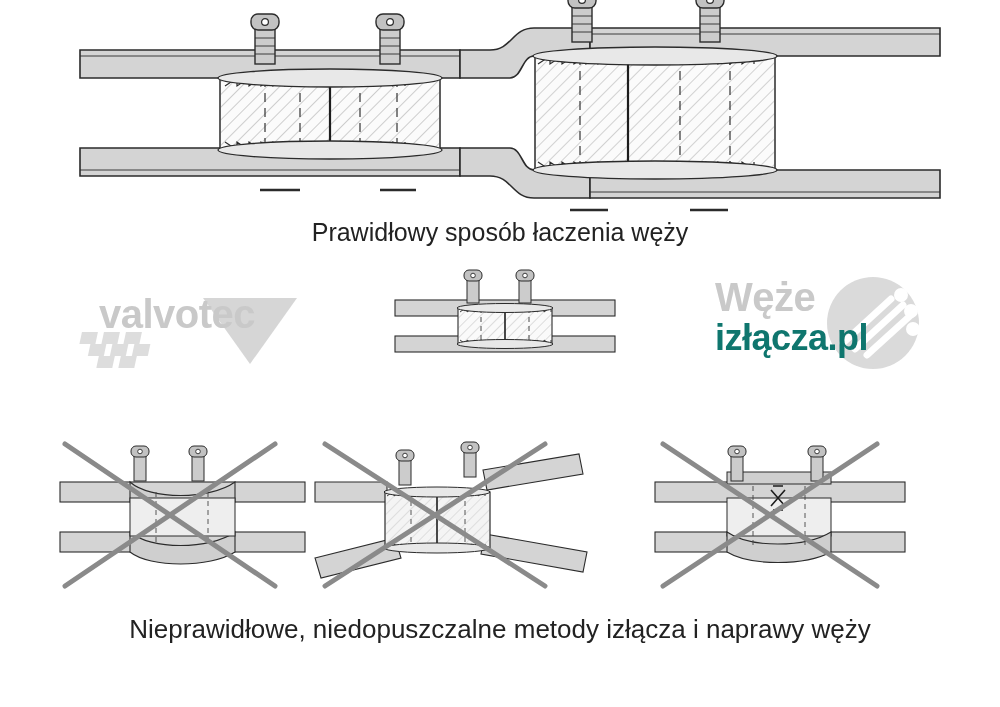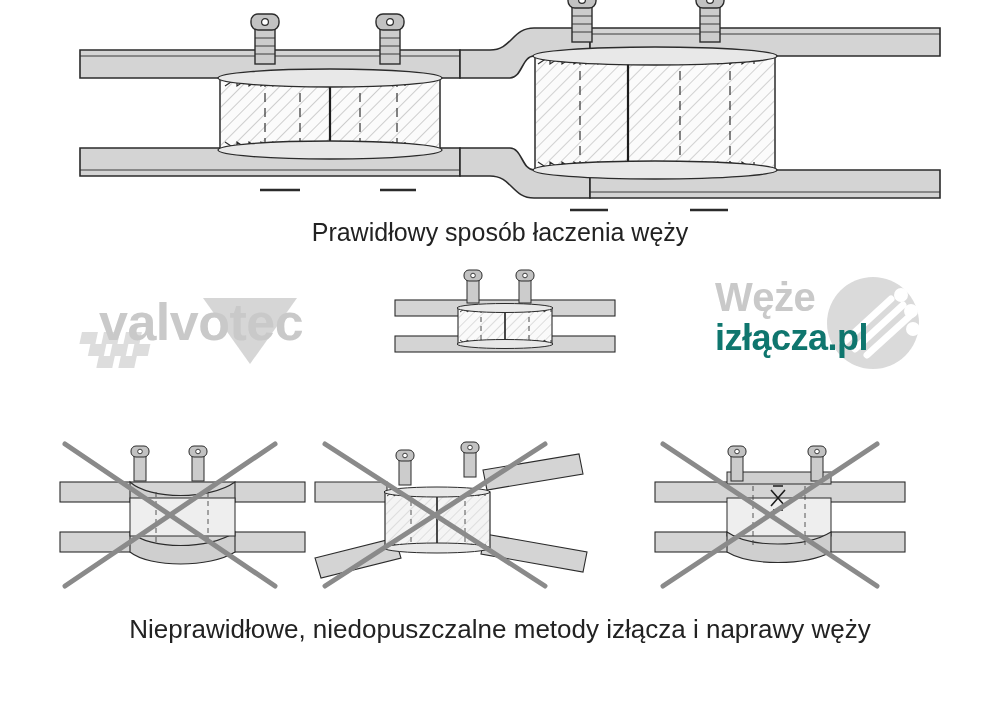--- a/index.html
+++ b/index.html
@@ -56,21 +56,21 @@
   #logo-weze { position: absolute; left: 715px; top: 275px; width: 215px; height: 100px; text-decoration: underline; }
   .logo-text {
     position: absolute;
     font-weight: bold;
     color: #c9c9c9;
     letter-spacing: -0.5px;
   }
   #valvotec-word {
     left: 14px;
     top: 12px;
-    font-size: 52px;
+    font-size: 40px;
     color: #c9c9c9;
   }
   #weze-word {
     left: 0px;
     top: 0px;
     font-size: 40px;
     color: #c9c9c9;
   }
   #weze-word2 {
     left: 0px;

